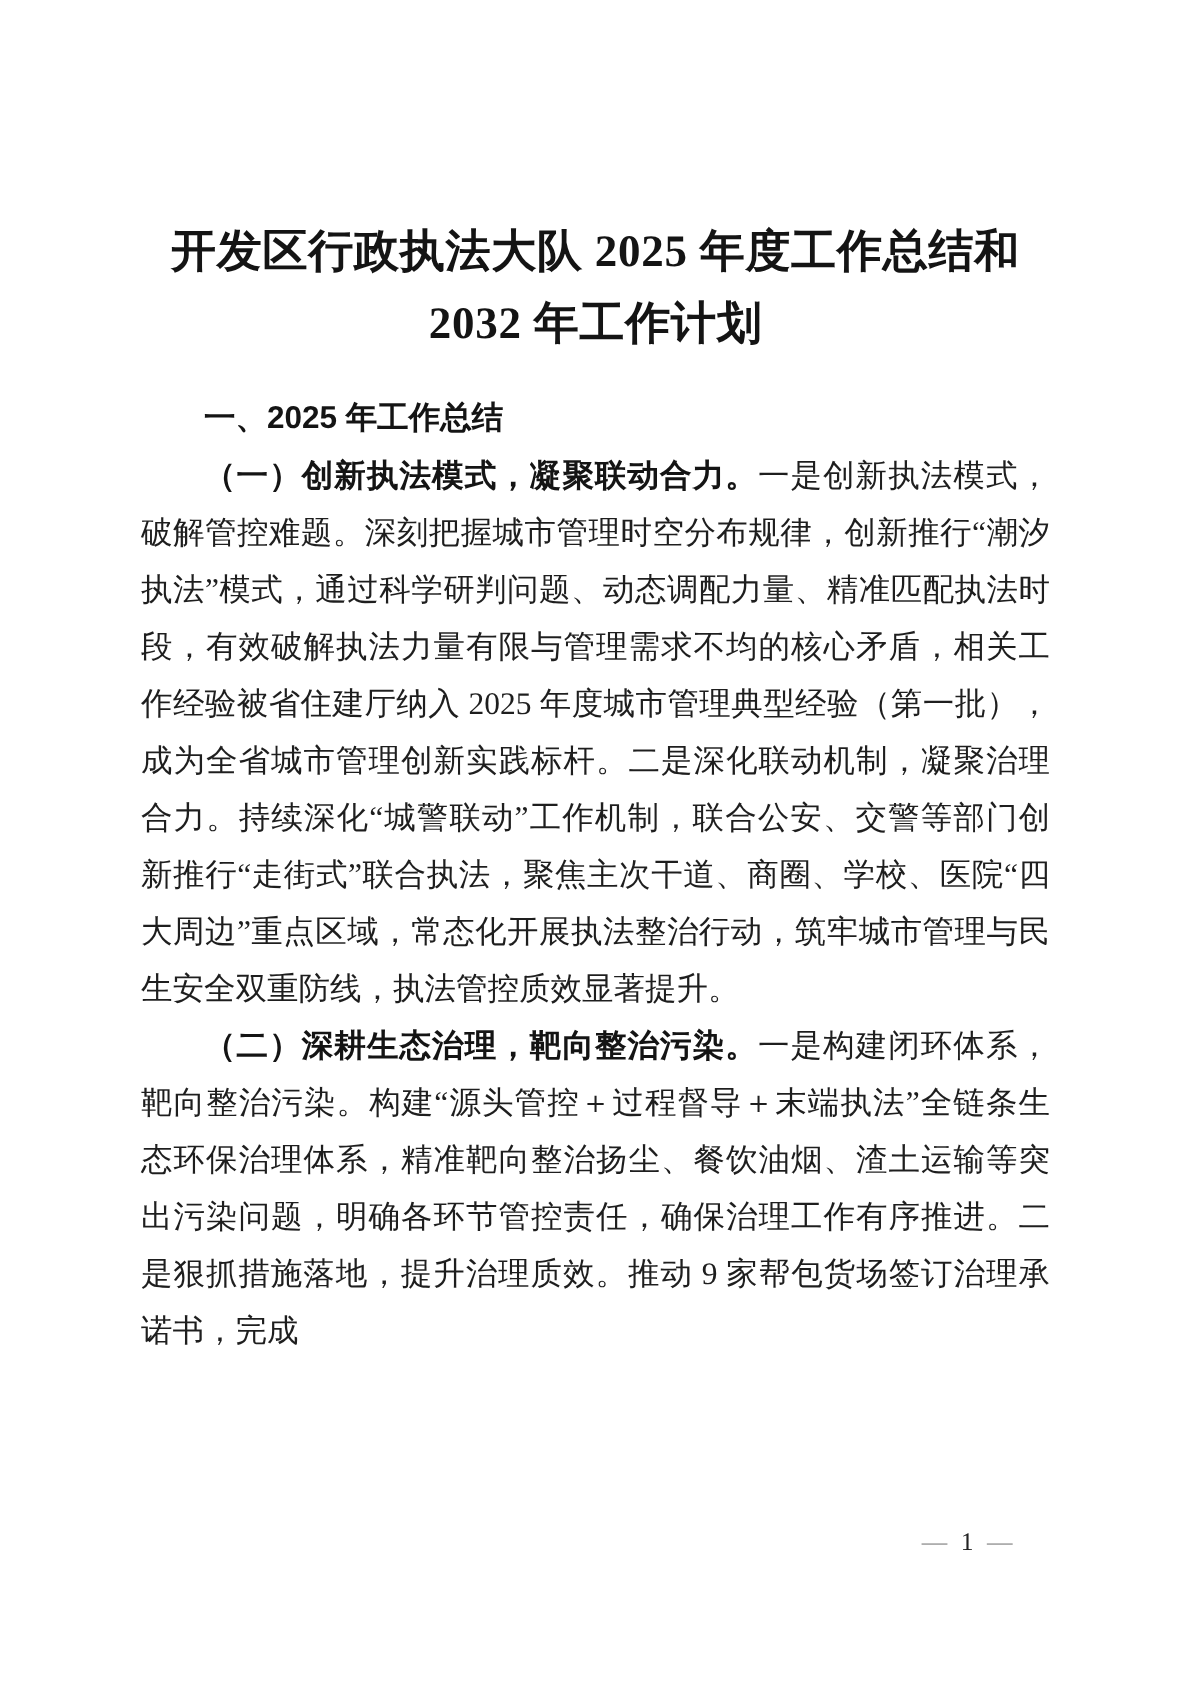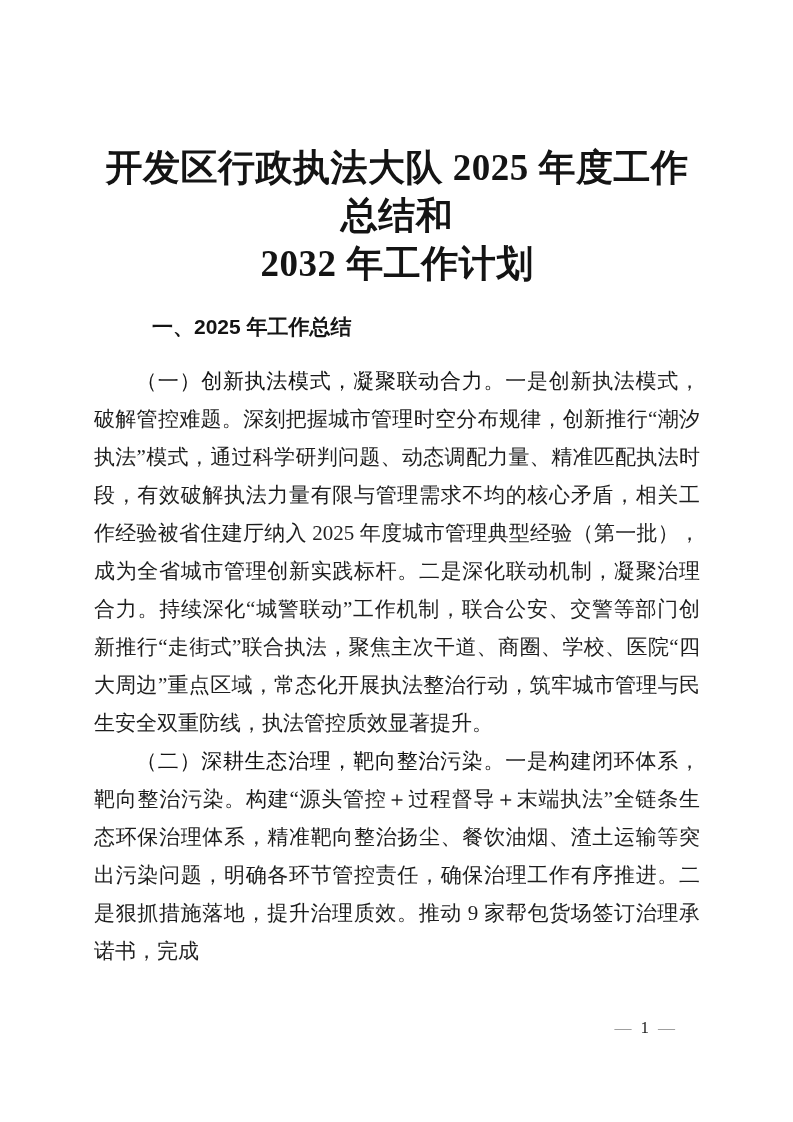--- a/index.html
+++ b/index.html
@@ -13,45 +13,45 @@
     height: 1122px;
     background: #ffffff;
     overflow: hidden;
     box-sizing: border-box;
     padding: 144px 93px 0 94px;
     color: #1c1c1c;
     font-family: "Liberation Serif", "DejaVu Serif", serif;
   }
   .doc-title {
     margin: 0;
-    font-size: 37px;
+    font-size: 30px;
     line-height: 48px;
     font-weight: 700;
     text-align: center;
     color: #141414;
     letter-spacing: 0.5px;
   }
   .content {
     margin-top: 20px;
   }
   .body-para {
     margin: 0;
     font-size: 21px;
     line-height: 38px;
     text-align: justify;
     text-indent: 2em;
     color: #1e1e1e;
   }
   .body-para .lead {
-    font-weight: 400;
+    font-weight: 700;
     
     color: #141414;
   }
   .section-heading {
-    margin: 16px;
+    margin: 0;
     font-size: 21px;
     line-height: 38px;
     font-weight: 700;
     text-indent: 2em;
     font-family: "Liberation Sans", "DejaVu Sans", sans-serif;
     color: #141414;
   }
   .footer {
     position: absolute;
     right: 118px;

